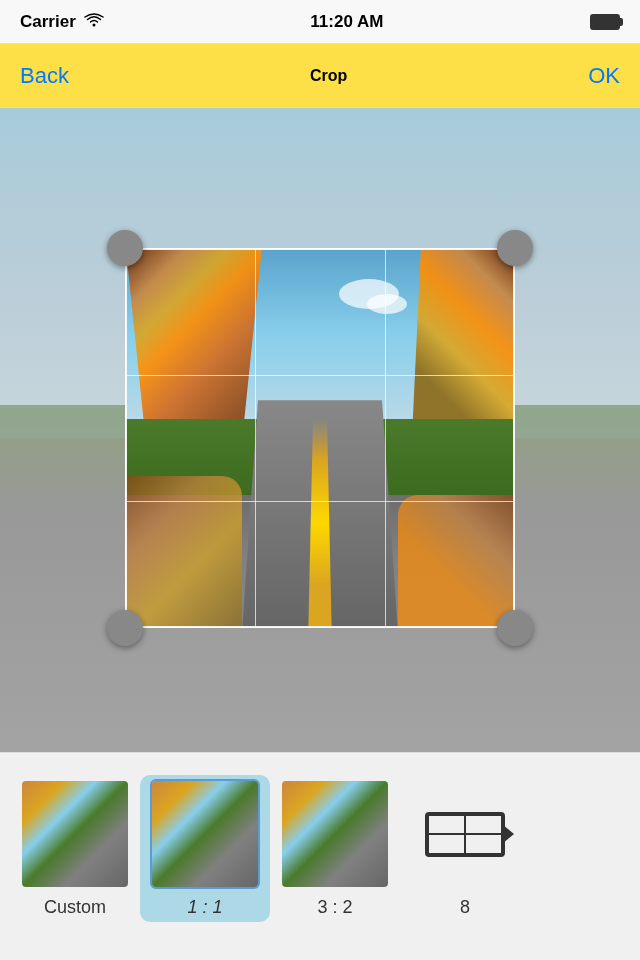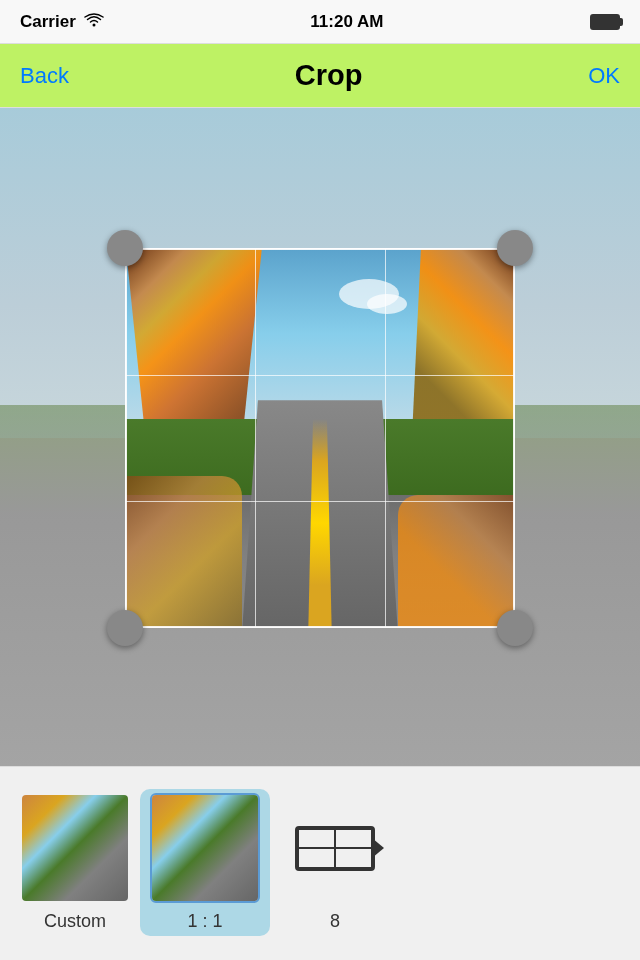--- a/index.html
+++ b/index.html
@@ -60,35 +60,35 @@
       width: 3px;
       height: 8px;
       background: #333;
       border-radius: 0 2px 2px 0;
     }
 
     
     .nav-bar {
       width: 100%;
       height: 64px;
-      background: #bef264;
+      background: #fde047;
       border-bottom: 1px solid #ddd;
       display: flex;
       align-items: center;
       justify-content: space-between;
       padding: 0 20px;
     }
     .nav-back {
       font-size: 22px;
       color: #007AFF;
       font-weight: 400;
       cursor: pointer;
     }
     .nav-title {
-      font-size: 29px;
+      font-size: 16px;
       font-weight: 600;
       color: #000;
     }
     .nav-ok {
       font-size: 22px;
       color: #007AFF;
       font-weight: 400;
       cursor: pointer;
     }
 
@@ -309,21 +309,21 @@
       top: 0; left: 0;
       width: 100%;
       height: 100%;
       border: 2px solid rgba(255,255,255,0.9);
       pointer-events: none;
     }
 
     
     .bottom-toolbar {
       position: absolute;
-      bottom: 2px;
+      bottom: 16px;
       width: 100%;
       height: 192px;
       background: #f0f0f0;
       display: flex;
       align-items: center;
       padding: 0 0;
       border-top: 1px solid #ddd;
       overflow: hidden;
     }
 
@@ -342,20 +342,21 @@
       align-items: center;
       width: 130px;
       flex-shrink: 0;
       cursor: pointer;
       padding: 4px 8px;
       border-radius: 10px;
     }
 
     .ratio-item.selected {
       background: #ADD8E6;
+      font-style: italic;
     }
 
     .ratio-thumbnail {
       width: 110px;
       height: 110px;
       border-radius: 6px;
       overflow: hidden;
       position: relative;
       border: 2px solid transparent;
     }
@@ -509,20 +510,26 @@
     </div>
 
     <div class="ratio-item selected">
       <div class="ratio-thumbnail">
         <div class="ratio-thumb-scene"></div>
       </div>
       <span class="ratio-label">1 : 1</span>
     </div>
 
 
+    <div class="ratio-item">
+      <div class="ratio-thumbnail">
+        <div class="ratio-thumb-scene"></div>
+      </div>
+      <span class="ratio-label">3 : 2</span>
+    </div>
 
     <div class="ratio-item">
       <div class="ratio-16-9">
         <div class="icon-16-9">
           <div class="icon-grid-inner">
             <div class="icon-grid-cell"></div>
             <div class="icon-grid-cell"></div>
             <div class="icon-grid-cell"></div>
             <div class="icon-grid-cell"></div>
           </div>

